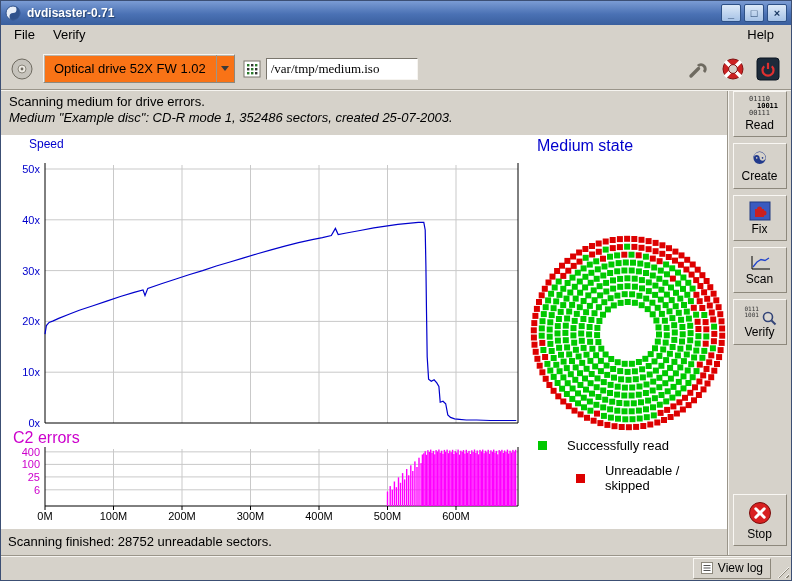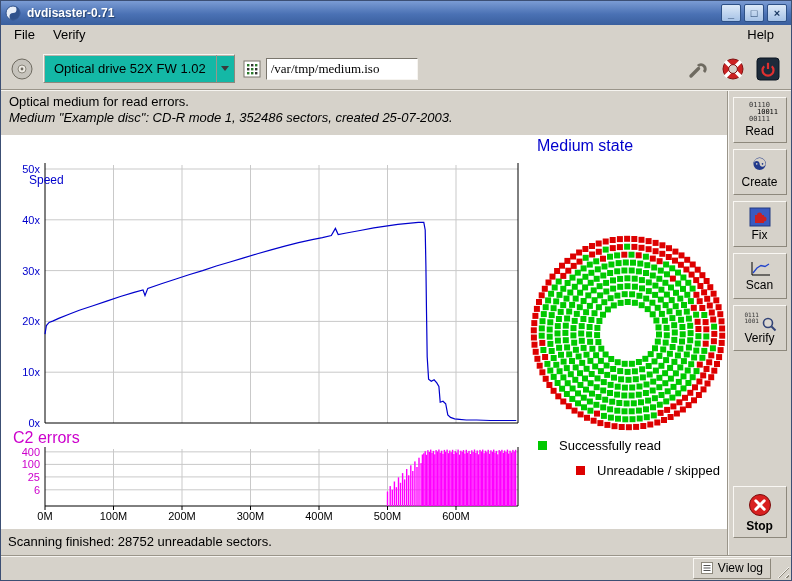--- a/index.html
+++ b/index.html
@@ -18,57 +18,57 @@
   #titlebar-controls{margin-left:auto;display:flex;}
   
   #menubar{position:absolute;left:0;top:24px;right:0;height:23px;display:flex;
     padding:0 4px;font-size:13px;background:#d6d2ca;}
   .menu-item{padding:2px 9px;}
   #menu-help{margin-left:auto;margin-right:4px;}
   
   #toolbar{position:absolute;left:0;top:47px;right:0;height:42px;display:flex;align-items:center;
     gap:8px;padding:0 8px;box-sizing:border-box;background:#d6d2ca;
     border-bottom:1px solid #9a958a;box-shadow:0 1px 0 #f6f4f0;}
-  #combo{height:27px;display:flex;align-items:center;background:#14b8a6;
+  #combo{height:27px;display:flex;align-items:center;background:#f97316;
     border:1px solid;border-color:#f6f4f0 #8d887c #8d887c #f6f4f0;box-shadow:1px 1px 0 #b9b5ac inset;}
   #combo-label{padding:0 10px;font-size:13px;white-space:nowrap;}
   #combo-arrow-box{width:17px;align-self:stretch;border-left:1px solid #9a958a;display:flex;
     align-items:center;justify-content:center;}
   #combo-arrow{width:0;height:0;border:4px solid transparent;border-top:5px solid #3a3a3a;margin-top:4px;}
   .entry{width:152px;height:22px;box-sizing:border-box;background:#fff;font-size:13px;
     font-family:Liberation Serif, serif;padding:0 4px;
     border:1px solid;border-color:#7a766d #f6f4f0 #f6f4f0 #7a766d;outline:none;}
   .field-group{display:flex;align-items:center;gap:5px;}
   #toolbar-right{margin-left:auto;display:flex;align-items:center;gap:11px;margin-right:3px;}
   .icon-btn{display:flex;align-items:center;justify-content:center;}
   
   #main{position:absolute;left:0;top:90px;width:790px;height:465px;background:#d6d2ca;}
   #status-line1{position:absolute;left:8px;top:3px;font-size:13px;}
   #status-line2{position:absolute;left:8px;top:19px;font-size:13px;font-style:italic;}
   #finished-line{position:absolute;left:7px;top:443px;font-size:13px;}
   #chart-panel{position:absolute;left:0;top:44px;width:726px;height:394px;background:#fff;}
   #chart-svg{position:absolute;left:0;top:0;}
-  #speed-title{position:absolute;left:28px;top:2px;color:#0000cc;font-size:12px;margin-top:36px;}
+  #speed-title{position:absolute;left:28px;top:2px;color:#0000cc;font-size:12px;}
   #c2-title{position:absolute;left:12px;top:294px;color:#cc00cc;font-size:16px;}
   #medium-title{position:absolute;left:536px;top:2px;color:#0000cc;font-size:16px;}
-  .legend-row{position:absolute;left:537px;display:flex;align-items:center;gap:12px;font-size:13px;}
+  .legend-row{position:absolute;left:537px;display:flex;align-items:center;gap:20px;font-size:13px;}
   #legend-ok{top:303px;} #legend-bad{top:328px;padding-left:38px;}
   .swatch{width:9px;height:9px;display:inline-block;}
   
   #sidebar{position:absolute;right:0;top:0;width:64px;height:465px;box-sizing:border-box;
     border-left:1px solid #9a958a;box-shadow:inset 1px 0 0 #f6f4f0;
-    display:flex;flex-direction:column;align-items:center;padding-top:6px;gap:6px;}
+    display:flex;flex-direction:column;align-items:center;padding-top:0;gap:6px;}
   .side-btn{width:54px;min-height:46px;box-sizing:border-box;background:#d6d2ca;
     border:1px solid;border-color:#f9f7f3 #8d887c #8d887c #f9f7f3;
     display:flex;flex-direction:column;align-items:center;justify-content:center;
     font-size:12px;gap:1px;padding:2px 0;cursor:default;}
   .bits{font-family:"DejaVu Sans Mono",monospace;font-size:7px;line-height:7px;color:#333;text-align:center;}
-  .bits .mid{font-weight:normal;color:#000;margin-left:16px;}
+  .bits .mid{font-weight:bold;color:#000;margin-left:16px;}
   #create-glyph{font-size:17px;line-height:18px;color:#223a8c;}
-  #stop-button{margin-top:auto;margin-bottom:18px;min-height:52px;font-weight:bold;}
+  #stop-button{margin-top:auto;margin-bottom:10px;min-height:52px;}
   .verify-wrap{position:relative;width:30px;height:18px;}
   .verify-wrap .bits{font-size:6px;line-height:6px;text-align:left;}
   .verify-wrap svg{position:absolute;right:-2px;bottom:-2px;}
   
   #statusbar{position:absolute;left:0;bottom:0;width:790px;height:25px;box-sizing:border-box;
     border-top:1px solid #9a958a;box-shadow:inset 0 1px 0 #f6f4f0;display:flex;align-items:center;
     background:#d6d2ca;}
   #view-log-btn{margin-left:auto;margin-right:20px;height:19px;display:flex;align-items:center;gap:5px;
     padding:0 7px;font-size:12px;background:#d6d2ca;
     border:1px solid;border-color:#f9f7f3 #8d887c #8d887c #f9f7f3;}
@@ -150,21 +150,21 @@
         <svg width="24" height="24">
           <rect x="1" y="1" width="22" height="22" rx="3" fill="#1c2a3a" stroke="#0a1420"></rect>
           <path d="M8.2 9.2 a5.5 5.5 0 1 0 7.6 0" stroke="#e03030" stroke-width="2.2" fill="none"></path>
           <line x1="12" y1="5.8" x2="12" y2="12" stroke="#e03030" stroke-width="2.2"></line>
         </svg>
       </span>
     </div>
   </div>
 
   <div id="main">
-    <div id="status-line1">Optical medium for read errors.</div>
+    <div id="status-line1">Scanning medium for drive errors.</div>
     <div id="status-line2">Medium "Example disc": CD-R mode 1, 352486 sectors, created 25-07-2003.</div>
 
     <div id="chart-panel">
       <svg id="chart-svg" width="726" height="394">
           <g>
             <line x1="112.5" y1="30" x2="112.5" y2="288" stroke="#c9c9c9"></line>
             <line x1="181" y1="30" x2="181" y2="288" stroke="#c9c9c9"></line>
             <line x1="249.50000000000003" y1="30" x2="249.50000000000003" y2="288" stroke="#c9c9c9"></line>
             <line x1="318" y1="30" x2="318" y2="288" stroke="#c9c9c9"></line>
             <line x1="386.5" y1="30" x2="386.5" y2="288" stroke="#c9c9c9"></line>

